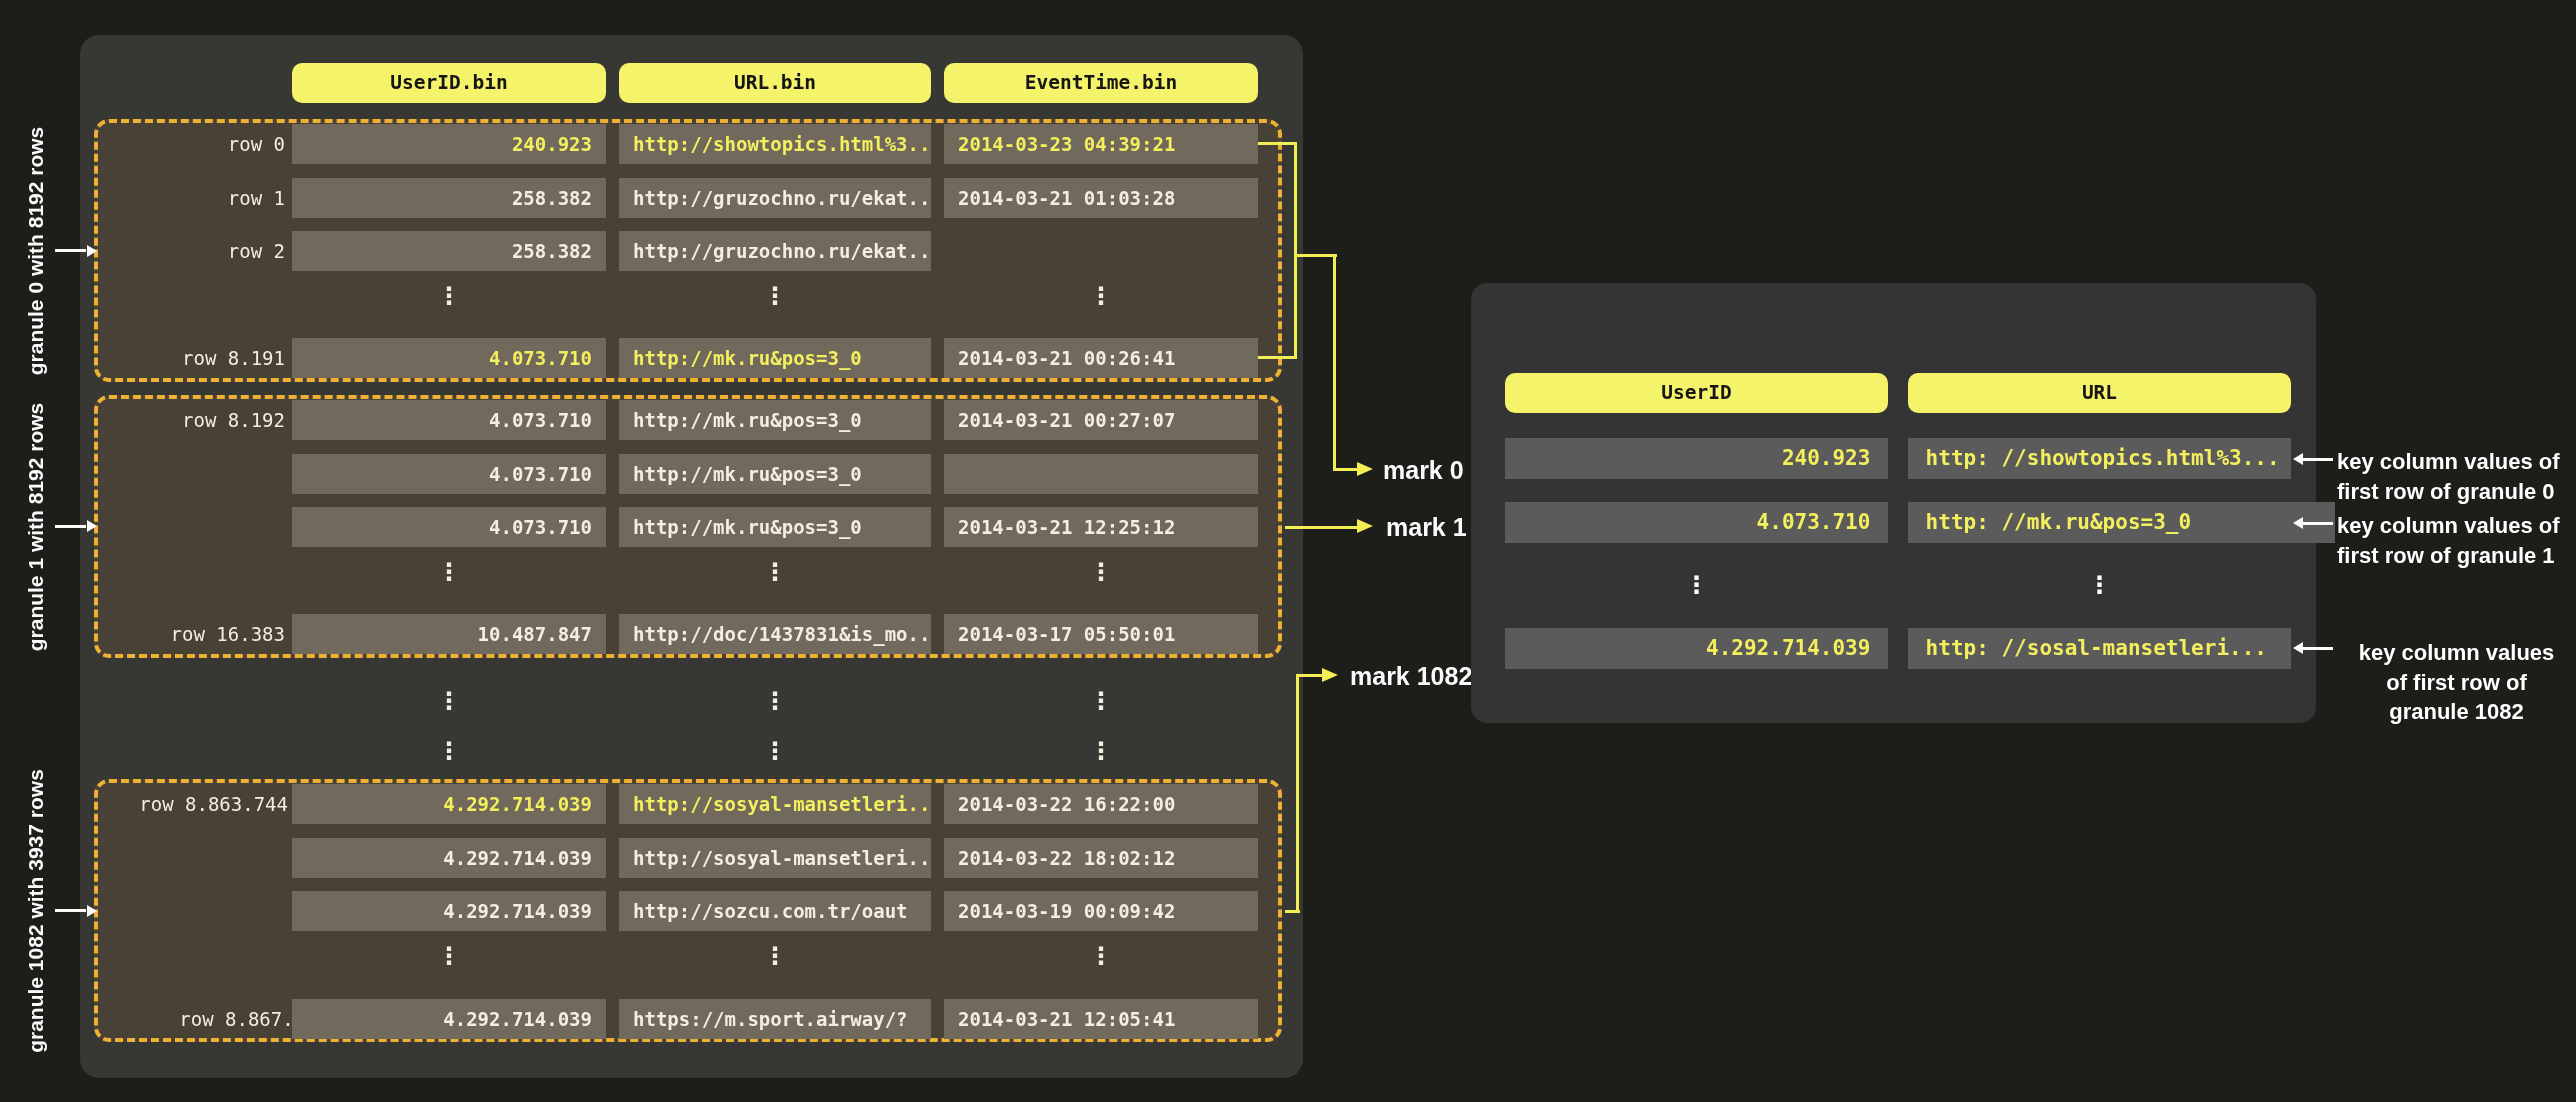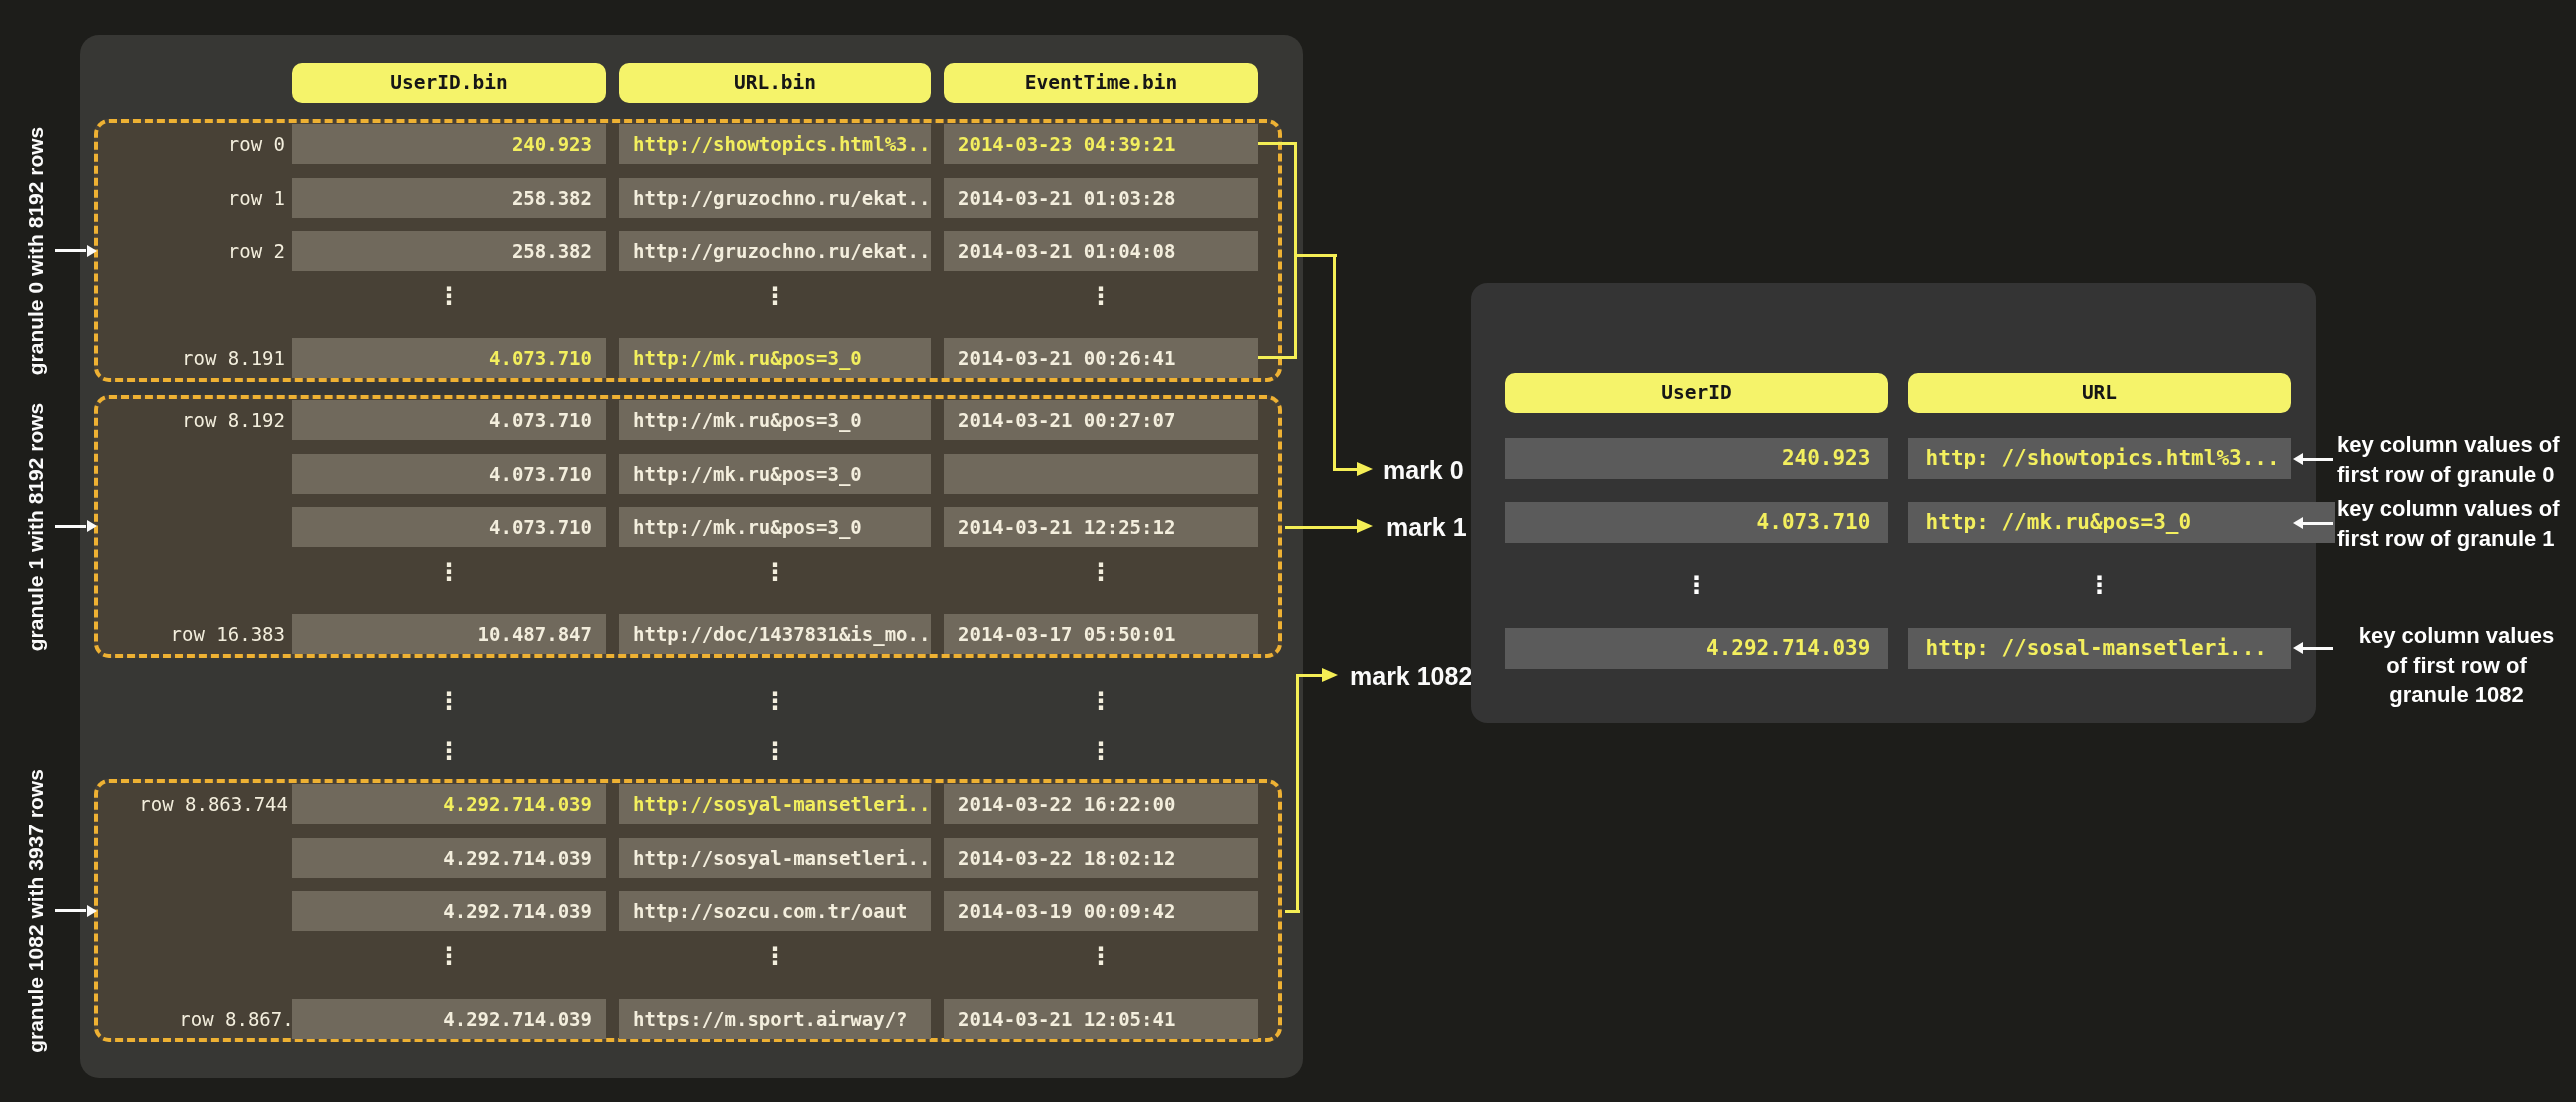--- a/index.html
+++ b/index.html
@@ -50,21 +50,21 @@
              font:700 25px/28px "Liberation Sans","DejaVu Sans",sans-serif;white-space:nowrap;}
   .idxtitle{position:absolute;left:1471px;width:845px;text-align:center;color:#ffffff;
             font:500 21px/25px "DejaVu Sans Mono",monospace;}
   .idxcell{position:absolute;height:41px;background:var(--idx-cell);color:var(--hl);
            font:600 21px/41px "DejaVu Sans Mono",monospace;padding:0 17.6px;box-sizing:border-box;
            white-space:nowrap;overflow:hidden;}
   .idxcell.num{text-align:right;}
   .idxdots{position:absolute;height:44px;color:#ffffff;text-align:center;
            font:600 24px/44px "DejaVu Sans Mono","DejaVu Sans",monospace;}
   .annot{position:absolute;left:2337px;width:239px;color:#ffffff;
-         font:700 22px/29.5px "Liberation Sans","DejaVu Sans",sans-serif;white-space:nowrap;}
+         font:700 22px/29.5px "Liberation Sans","DejaVu Sans",sans-serif;white-space:nowrap;margin-top:17px;}
 </style>
 </head>
 <body>
 
 <div class="stage">
 
   <div class="panel" style="left:80px;top:35px;width:1223px;height:1043px;"></div>
 
   <div class="colhead" style="left:292px;top:63px;width:314px;">UserID.bin</div>
   <div class="colhead" style="left:619px;top:63px;width:312px;">URL.bin</div>
@@ -80,21 +80,20 @@
   <div class="cell hl c3" style="top:124px;">2014-03-23 04:39:21</div>
 
   <div class="rowlabel" style="top:178px;">row 1</div>
   <div class="cell num c1" style="top:178px;">258.382</div>
   <div class="cell c2" style="top:178px;">http://gruzochno.ru/ekat...</div>
   <div class="cell c3" style="top:178px;">2014-03-21 01:03:28</div>
 
   <div class="rowlabel" style="top:231px;">row 2</div>
   <div class="cell num c1" style="top:231px;">258.382</div>
   <div class="cell c2" style="top:231px;">http://gruzochno.ru/ekat...</div>
-  <div class="cell c3" style="top:231px;">2014-03-21 01:04:08</div>
 
   <div class="vdots c1" style="top:274px;">⋮</div>
   <div class="vdots c2" style="top:274px;">⋮</div>
   <div class="vdots c3" style="top:274px;">⋮</div>
 
   <div class="rowlabel" style="top:338px;">row 8.191</div>
   <div class="cell num hl c1" style="top:338px;">4.073.710</div>
   <div class="cell hl c2" style="top:338px;">http://mk.ru&amp;pos=3_0</div>
   <div class="cell c3" style="top:338px;">2014-03-21 00:26:41</div>
 

